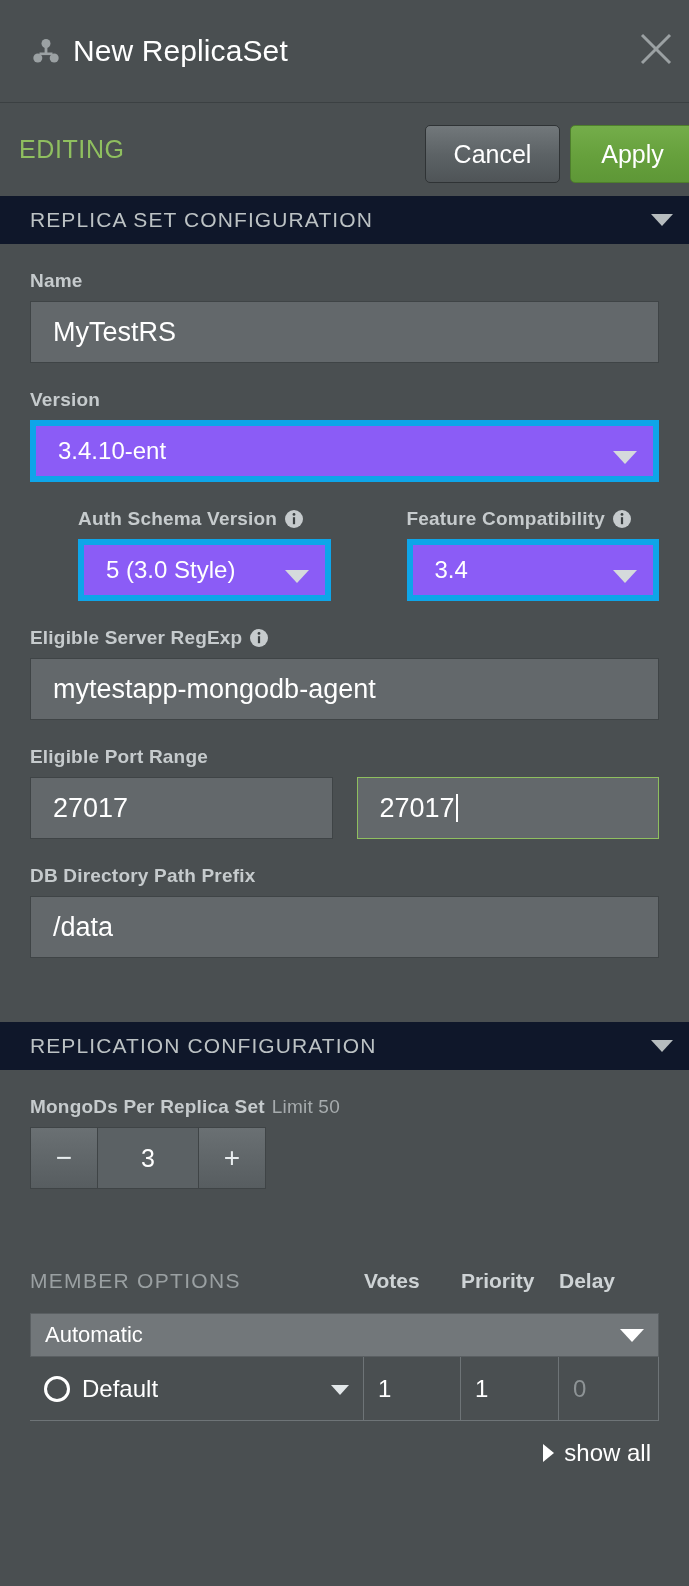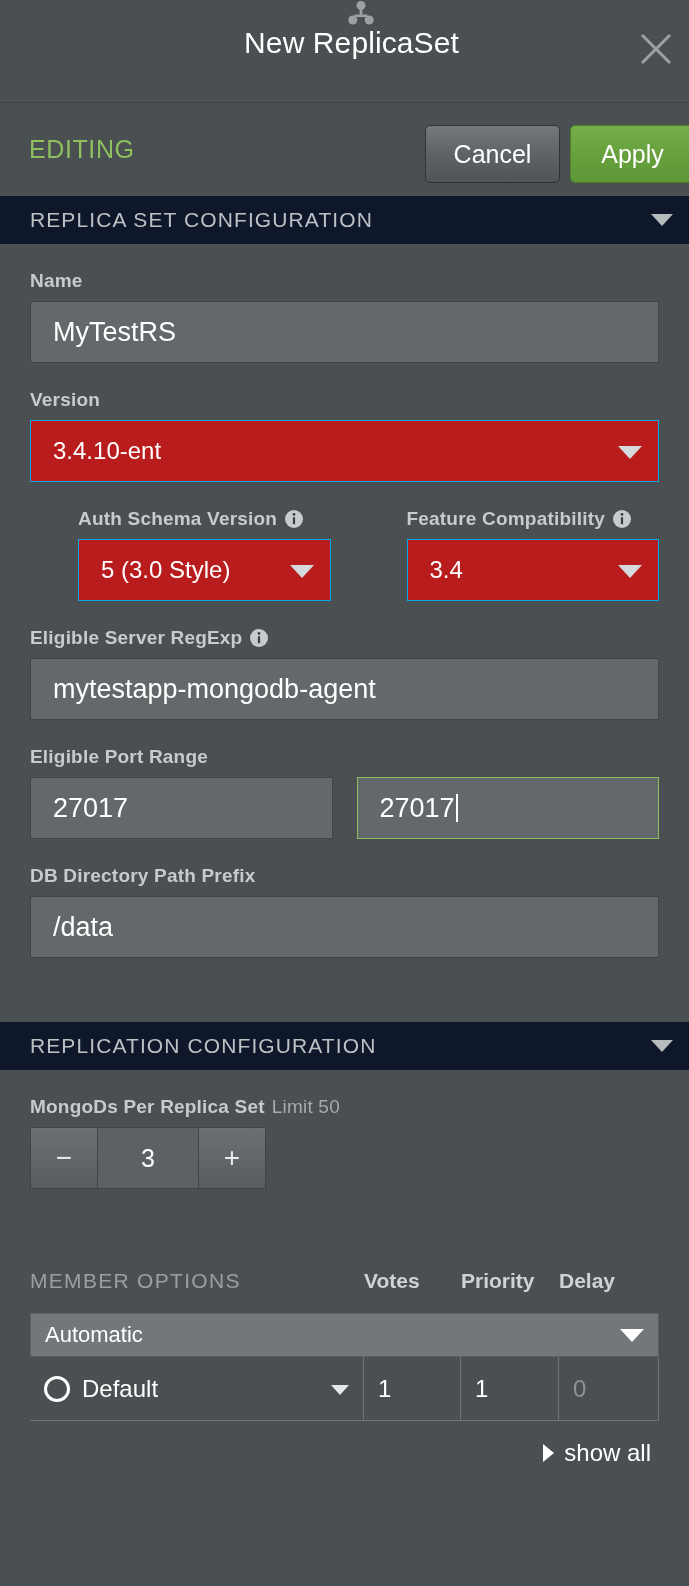--- a/index.html
+++ b/index.html
@@ -10,39 +10,38 @@
     overflow: hidden;
   }
   .panel { width: 689px; height: 1586px; position: relative; background: #4a4f51; }
 
   
   .titlebar {
     height: 103px; background: #4a4f51;
     display: flex; align-items: center;
     border-bottom: 1px solid #3b4042;
     position: relative;
-    flex-direction: column;
   }
   .rs-icon { margin-left: 33px; width: 26px; height: 26px; display:block; }
   .title-text {
     margin-left: 14px; color: #ffffff; font-size: 30px; font-weight: 400;
     letter-spacing: .1px;
   }
   .close-icon {
     position: absolute; right: 14px; top: 30px;
     width: 38px; height: 38px; cursor: pointer;
   }
 
   
   .actionbar {
     height: 93px; background: #4a4f51;
     display: flex; align-items: center; position: relative;
   }
   .editing {
-    margin-left: 29px; color: #8fbf5f; font-size: 25px; letter-spacing: .6px;
+    margin-left: 19px; color: #8fbf5f; font-size: 25px; letter-spacing: .6px;
   }
   .btn-group { position: absolute; right: 10px; top: 22px; display: flex; }
   .btn {
     height: 58px; border-radius: 5px; font-size: 25px; color: #ffffff;
     display: flex; align-items: center; justify-content: center;
     cursor: pointer; border: 1px solid #2f3335;
   }
   .btn-cancel {
     width: 135px;
     background: linear-gradient(to bottom, #72787b 0%, #5d6366 50%, #4f5457 100%);
@@ -83,21 +82,21 @@
     height: 62px; display: flex; align-items: center;
     color: #ffffff; font-size: 27px; padding-left: 22px;
     position: relative; cursor: text;
   }
   .input.focused { border: 1px solid #8fbf5f; }
   .caret-bar {
     display: inline-block; width: 2px; height: 28px; background: #ffffff;
     margin-left: 1px;
   }
   .select {
-    background: #b91c1c; border: 1px solid #0ea5e9;
+    background: #8b5cf6; border: 6px solid #0ea5e9;
     height: 62px; display: flex; align-items: center;
     color: #ffffff; font-size: 24px; padding-left: 22px;
     position: relative; cursor: pointer;
   }
   .select .caret {
     position: absolute; right: 16px; top: 25px;
     width: 0; height: 0;
     border-left: 12px solid transparent; border-right: 12px solid transparent;
     border-top: 13px solid #d5dadc;
   }

